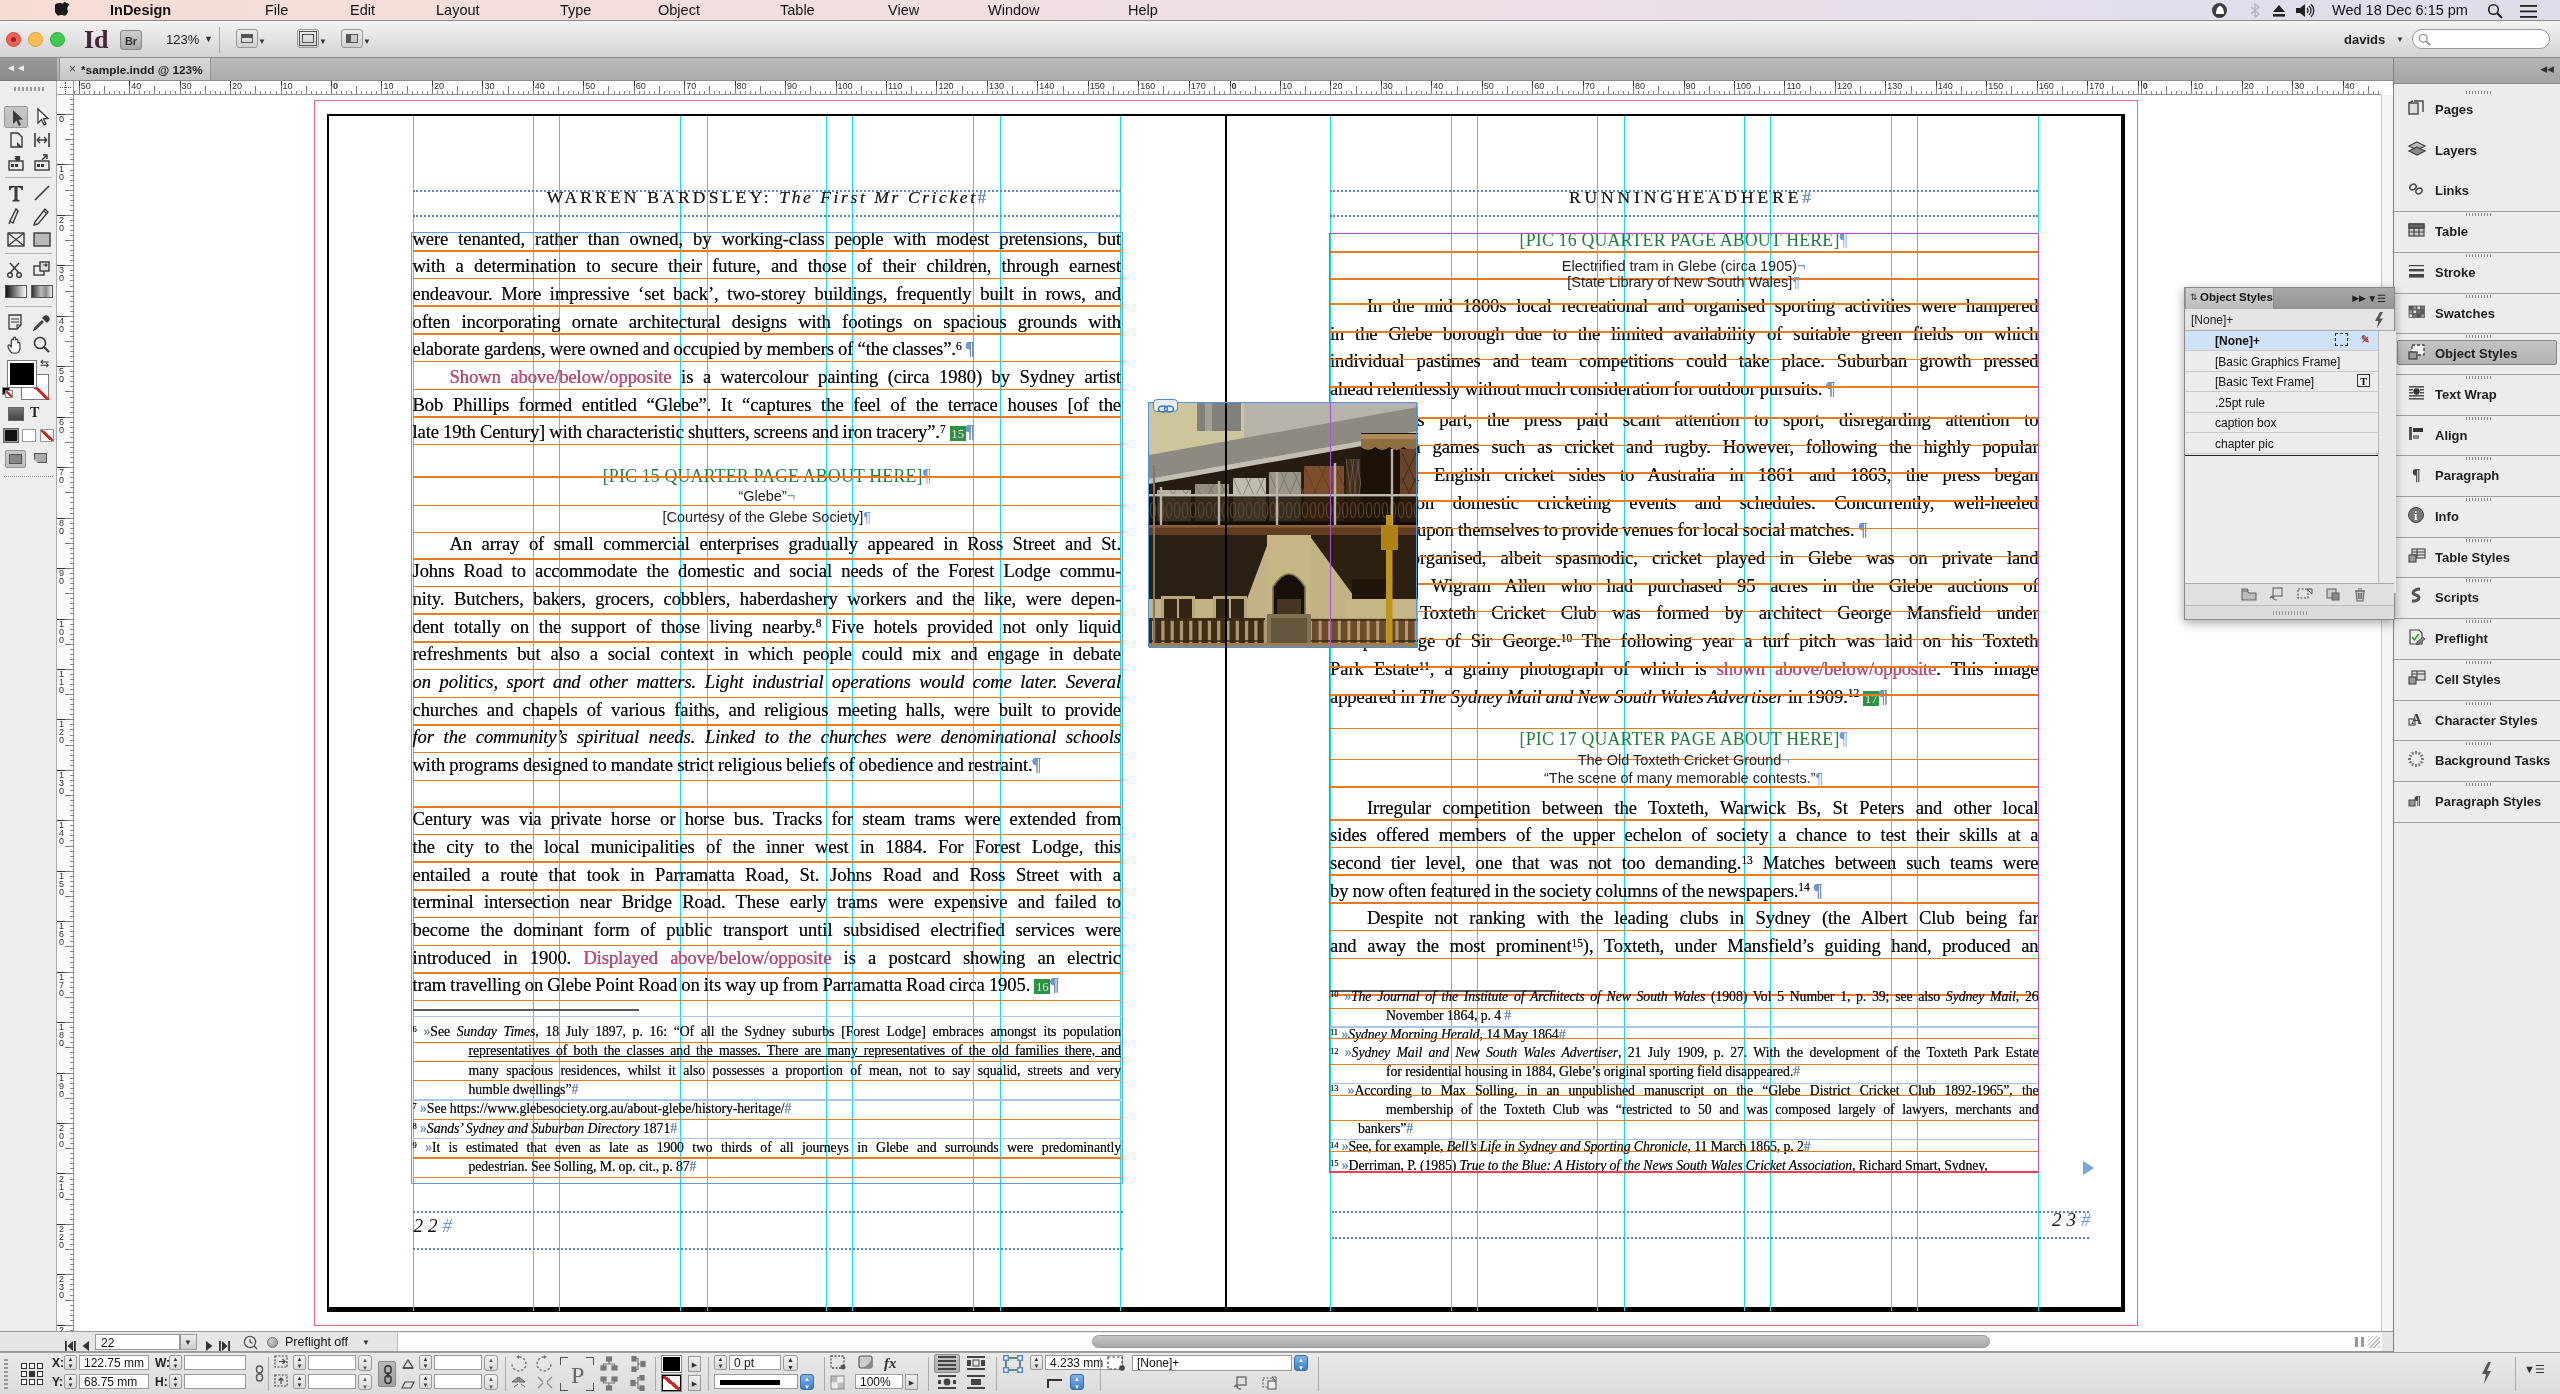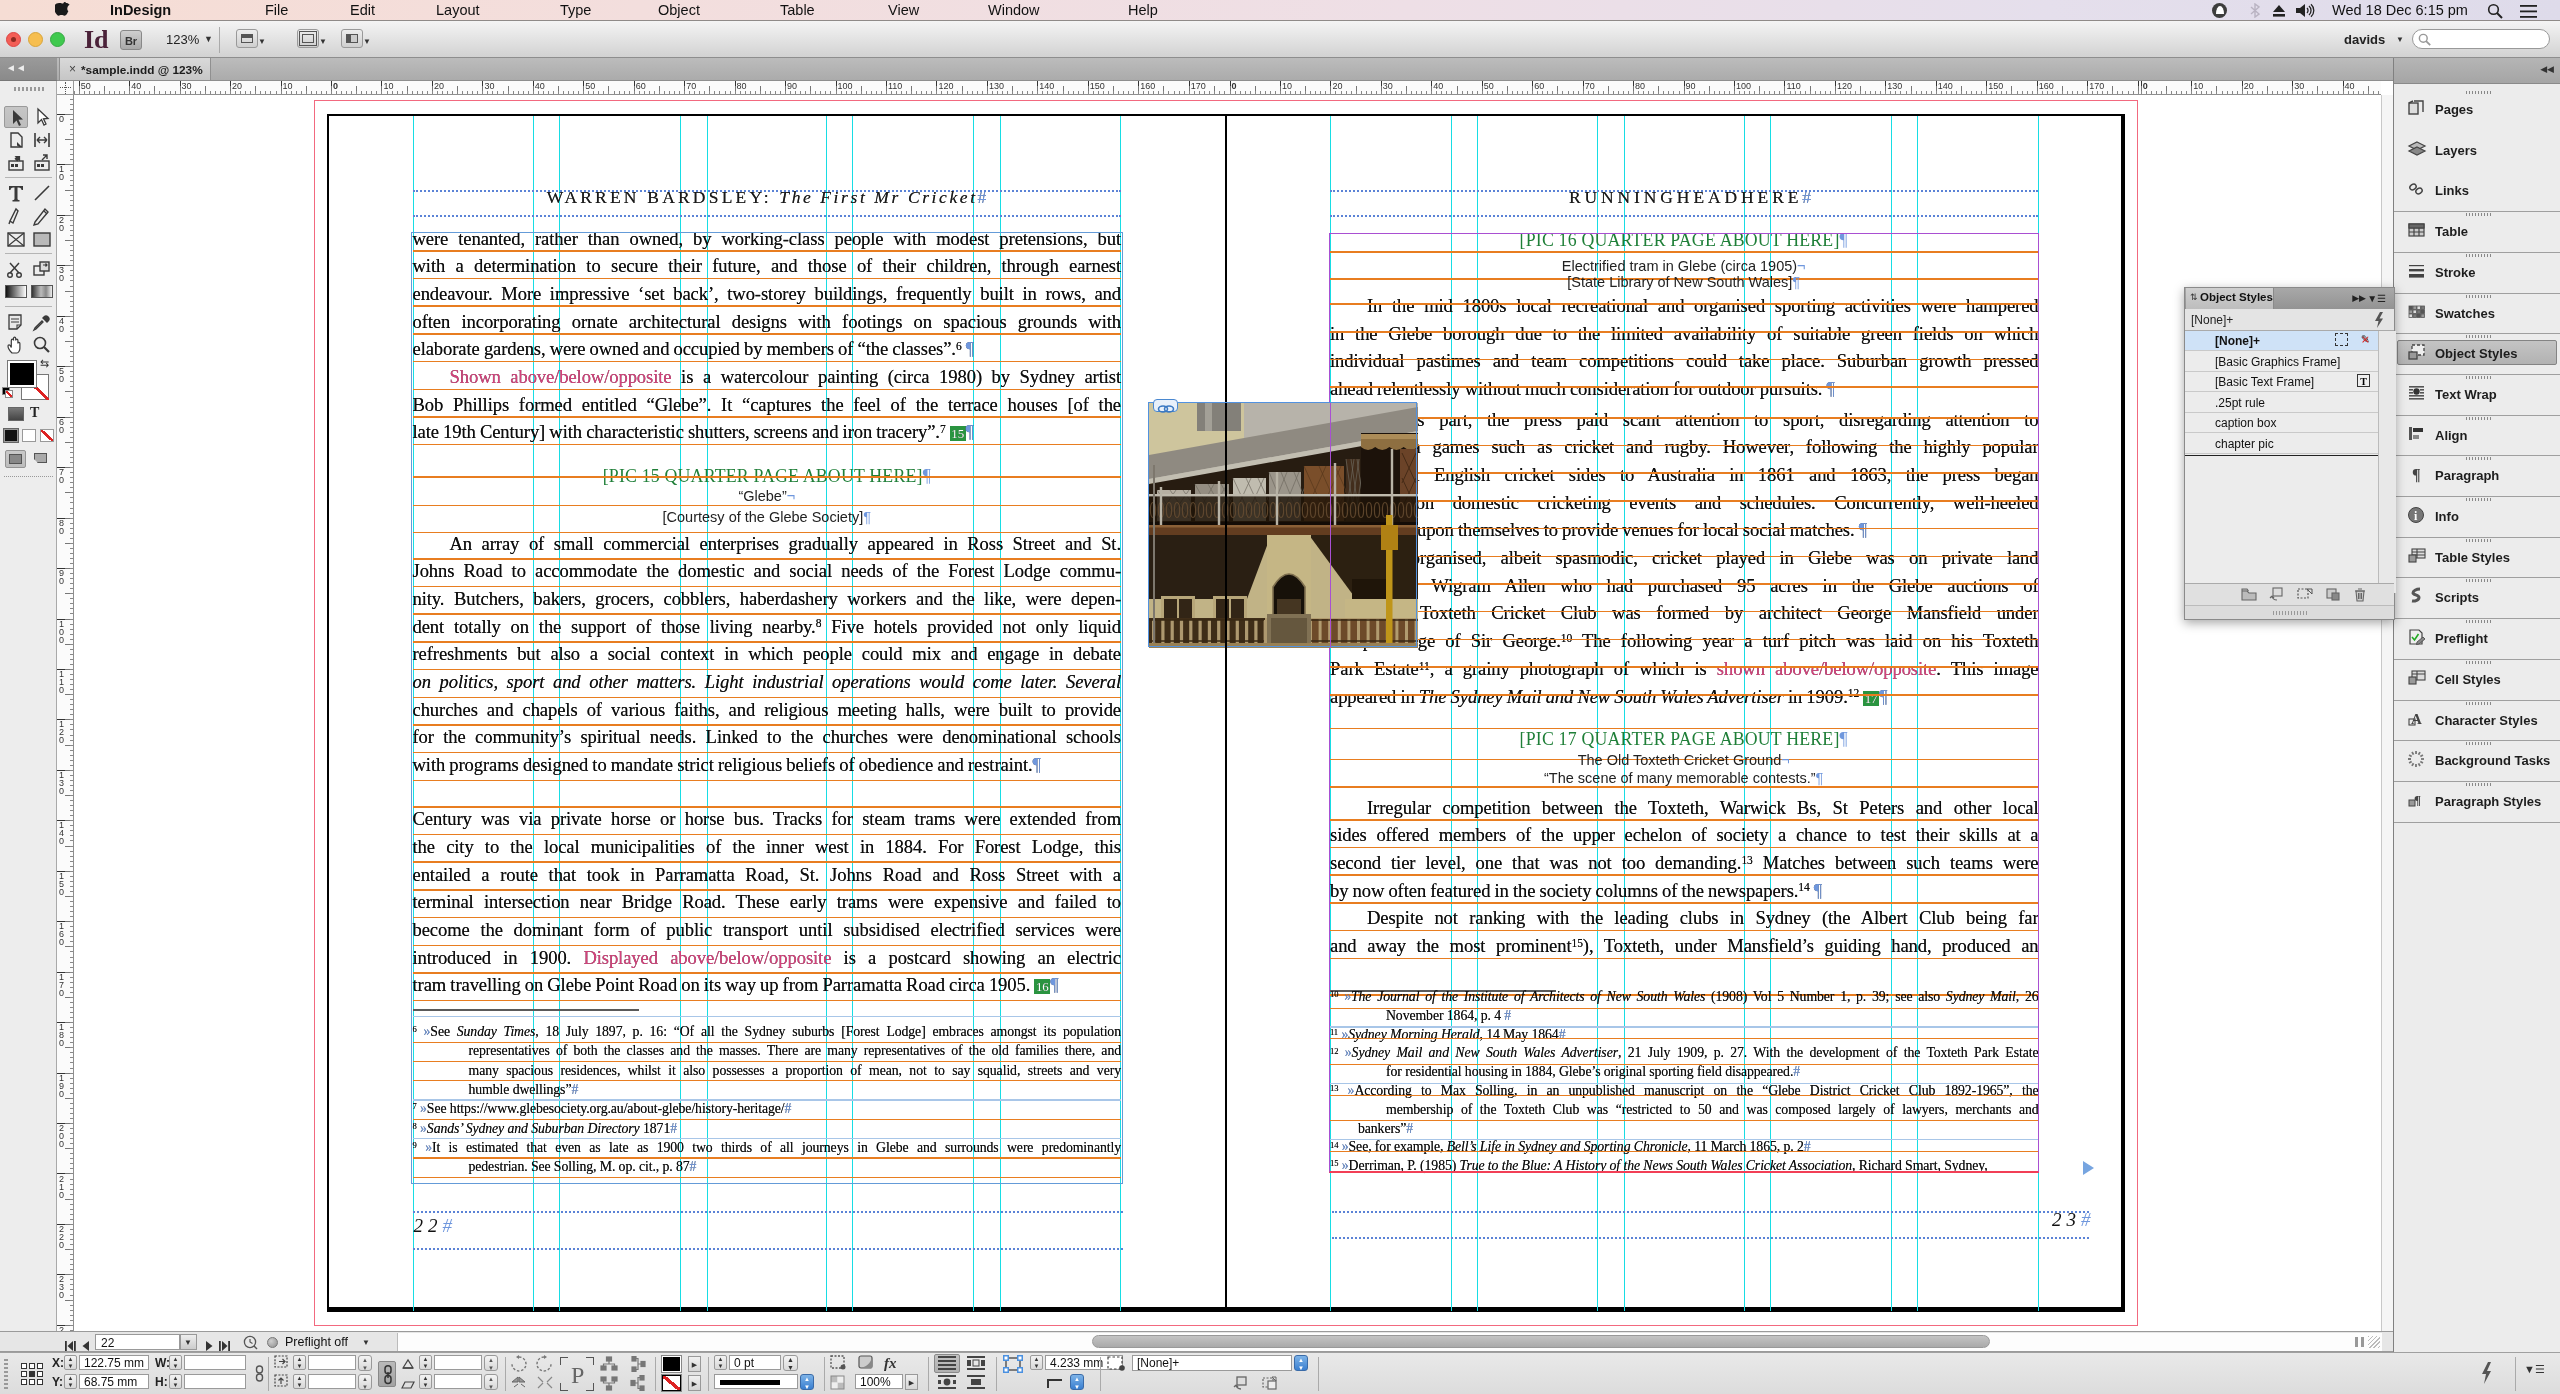--- a/index.html
+++ b/index.html
@@ -257,21 +257,21 @@
 <div class="abs bj" style="left:412.5px;top:585.9px;width:708.5px;">nity. Butchers, bakers, grocers, cobblers, haberdashery workers and the like, were depen-</div>
 <div class="abs" style="left:412.5px;top:613.4px;width:708.5px;height:1.6px;background:#e87d20"></div>
 <div class="abs bj" style="left:412.5px;top:613.6px;width:708.5px;">dent totally on the support of those living nearby.<span class="sp">8</span> Five hotels provided not only liquid</div>
 <div class="abs" style="left:412.5px;top:641.1px;width:708.5px;height:1.6px;background:#e87d20"></div>
 <div class="abs bj" style="left:412.5px;top:641.3px;width:708.5px;">refreshments but also a social context in which people could mix and engage in debate</div>
 <div class="abs" style="left:412.5px;top:668.8px;width:708.5px;height:1.6px;background:#e87d20"></div>
 <div class="abs bj" style="left:412.5px;top:669.0px;width:708.5px;font-style:italic;">on politics, sport and other matters. Light industrial operations would come later. Several</div>
 <div class="abs" style="left:412.5px;top:696.5px;width:708.5px;height:1.6px;background:#e87d20"></div>
 <div class="abs bj" style="left:412.5px;top:696.7px;width:708.5px;">churches and chapels of various faiths, and religious meeting halls, were built to provide</div>
 <div class="abs" style="left:412.5px;top:724.2px;width:708.5px;height:1.6px;background:#e87d20"></div>
-<div class="abs bj" style="left:412.5px;top:724.4px;width:708.5px;">for the community’s spiritual needs. Linked to the churches were denominational schools</div>
+<div class="abs bj" style="left:412.5px;top:724.4px;width:708.5px;font-style:italic;">for the community’s spiritual needs. Linked to the churches were denominational schools</div>
 <div class="abs" style="left:412.5px;top:751.9px;width:708.5px;height:1.6px;background:#e87d20"></div>
 <div class="abs bl" style="left:412.5px;top:752.1px;width:708.5px;">with programs designed to mandate strict religious beliefs of obedience and restraint.<span class="bm">¶</span></div>
 <div class="abs" style="left:412.5px;top:779.6px;width:708.5px;height:1.6px;background:#e87d20"></div>
 <div class="abs" style="left:412.5px;top:806.0px;width:708.5px;height:1.6px;background:#e87d20"></div>
 <div class="abs bj" style="left:412.5px;top:806.2px;width:708.5px;">Century was via private horse or horse bus. Tracks for steam trams were extended from</div>
 <div class="abs" style="left:412.5px;top:833.7px;width:708.5px;height:1.6px;background:#e87d20"></div>
 <div class="abs bj" style="left:412.5px;top:833.9px;width:708.5px;">the city to the local municipalities of the inner west in 1884. For Forest Lodge, this</div>
 <div class="abs" style="left:412.5px;top:861.4px;width:708.5px;height:1.6px;background:#e87d20"></div>
 <div class="abs bj" style="left:412.5px;top:861.6px;width:708.5px;">entailed a route that took in Parramatta Road, St. Johns Road and Ross Street with a</div>
 <div class="abs" style="left:412.5px;top:889.1px;width:708.5px;height:1.6px;background:#e87d20"></div>
@@ -280,21 +280,21 @@
 <div class="abs bj" style="left:412.5px;top:917.0px;width:708.5px;">become the dominant form of public transport until subsidised electrified services were</div>
 <div class="abs" style="left:412.5px;top:944.5px;width:708.5px;height:1.6px;background:#e87d20"></div>
 <div class="abs bj" style="left:412.5px;top:944.7px;width:708.5px;">introduced in 1900. <span style="color:#d6417c">Displayed above/below/opposite</span> is a postcard showing an electric</div>
 <div class="abs" style="left:412.5px;top:972.2px;width:708.5px;height:1.6px;background:#e87d20"></div>
 <div class="abs bl" style="left:412.5px;top:972.4px;width:708.5px;">tram travelling on Glebe Point Road on its way up from Parramatta Road circa 1905. <span class="gb">16</span><span class="bm">¶</span></div>
 <div class="abs" style="left:412.5px;top:999.9px;width:708.5px;height:1.6px;background:#e87d20"></div>
 <div class="abs" style="left:412.5px;top:1009px;width:226px;height:2px;background:#5a5a5a"></div>
 <div class="abs" style="left:412.5px;top:1015.5px;width:708.5px;height:1.2px;background:#a8c6e8"></div>
 <div class="abs fj" style="left:412.5px;top:1022.0px;width:708.5px;"><span class="sp">6</span> <span class="bm">»</span>See <i>Sunday Times</i>, 18 July 1897, p. 16: “Of all the Sydney suburbs [Forest Lodge] embraces amongst its population</div>
 <div class="abs" style="left:412.5px;top:1041.5px;width:708.5px;height:1.3px;background:#e87d20"></div>
-<div class="abs fj" style="left:412.5px;top:1041.3px;width:708.5px;padding-left:56px;">representatives of both the classes and the masses. There are many representatives of the old families there, and</div>
+<div class="abs fj" style="left:412.5px;top:1041.3px;width:708.5px;padding-left:56px;text-decoration:underline;">representatives of both the classes and the masses. There are many representatives of the old families there, and</div>
 <div class="abs" style="left:412.5px;top:1060.8px;width:708.5px;height:1.3px;background:#e87d20"></div>
 <div class="abs fj" style="left:412.5px;top:1060.6px;width:708.5px;padding-left:56px;">many spacious residences, whilst it also possesses a proportion of mean, not to say squalid, streets and very</div>
 <div class="abs" style="left:412.5px;top:1080.1px;width:708.5px;height:1.3px;background:#e87d20"></div>
 <div class="abs fl" style="left:412.5px;top:1079.9px;width:708.5px;padding-left:56px;">humble dwellings”<span class="bm">#</span></div>
 <div class="abs" style="left:412.5px;top:1099.4px;width:708.5px;height:1.3px;background:#a8c6e8"></div>
 <div class="abs fl" style="left:412.5px;top:1099.2px;width:708.5px;"><span class="sp">7</span> <span class="bm">»</span>See https://www.glebesociety.org.au/about-glebe/history-heritage/<span class="bm">#</span></div>
 <div class="abs" style="left:412.5px;top:1118.7px;width:708.5px;height:1.3px;background:#e87d20"></div>
 <div class="abs fl" style="left:412.5px;top:1118.5px;width:708.5px;"><span class="sp">8</span> <span class="bm">»</span><i>Sands’ Sydney and Suburban Directory</i> 1871<span class="bm">#</span></div>
 <div class="abs" style="left:412.5px;top:1138.0px;width:708.5px;height:1.3px;background:#a8c6e8"></div>
 <div class="abs fj" style="left:412.5px;top:1137.8px;width:708.5px;"><span class="sp">9</span> <span class="bm">»</span>It is estimated that even as late as 1900 two thirds of all journeys in Glebe and surrounds were predominantly</div>

